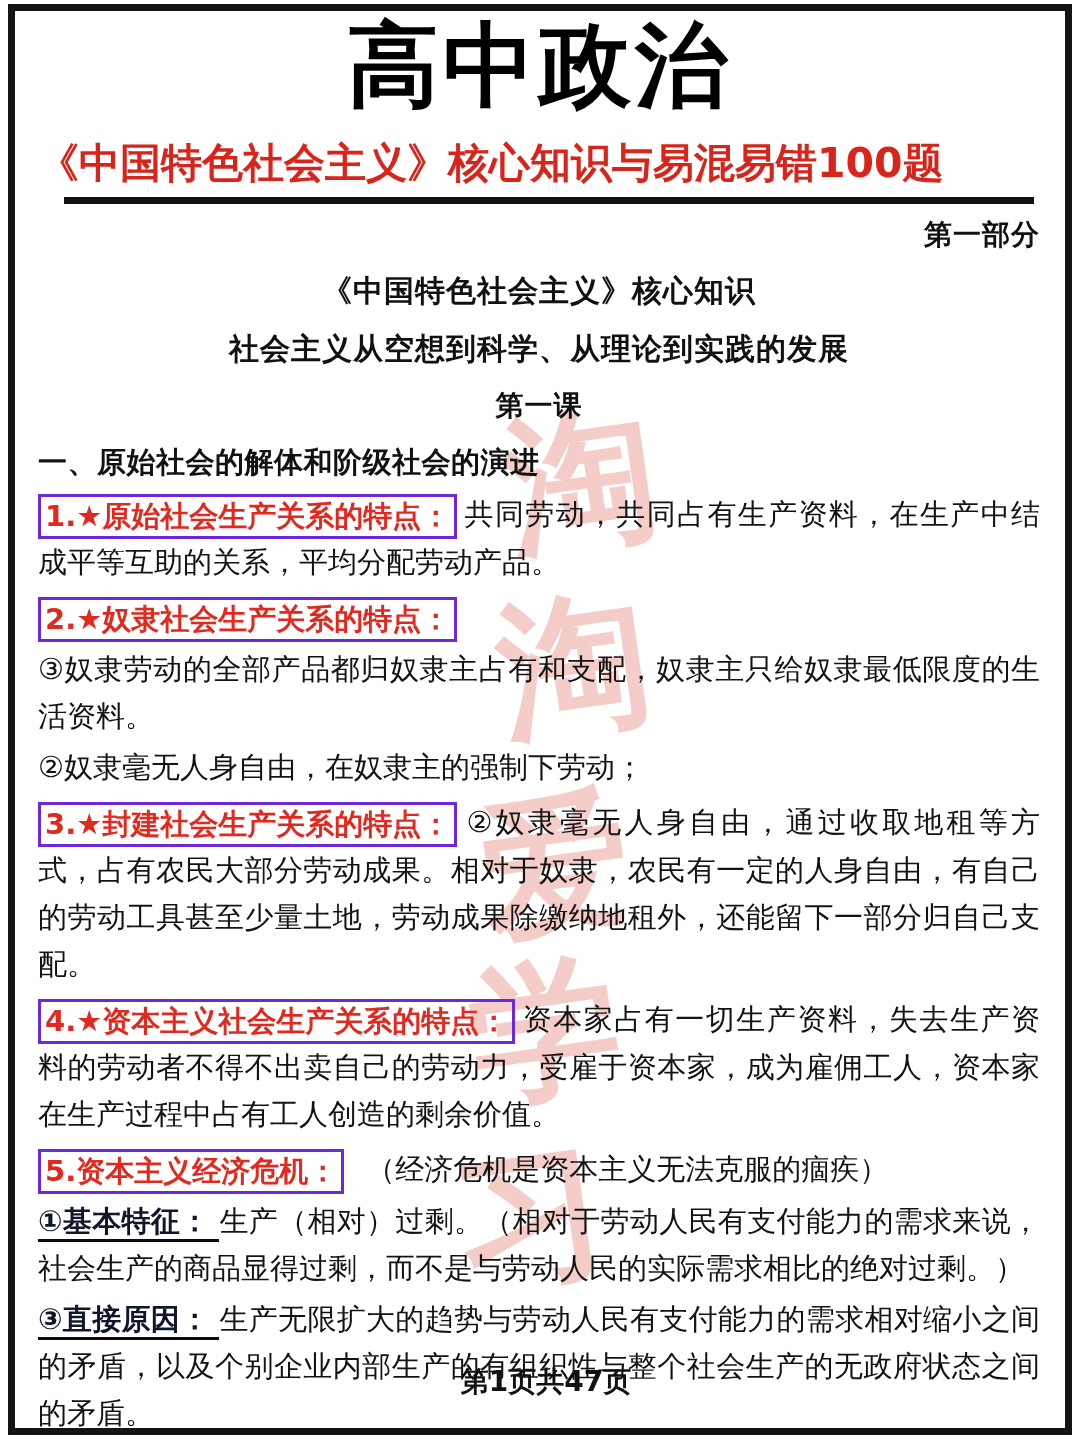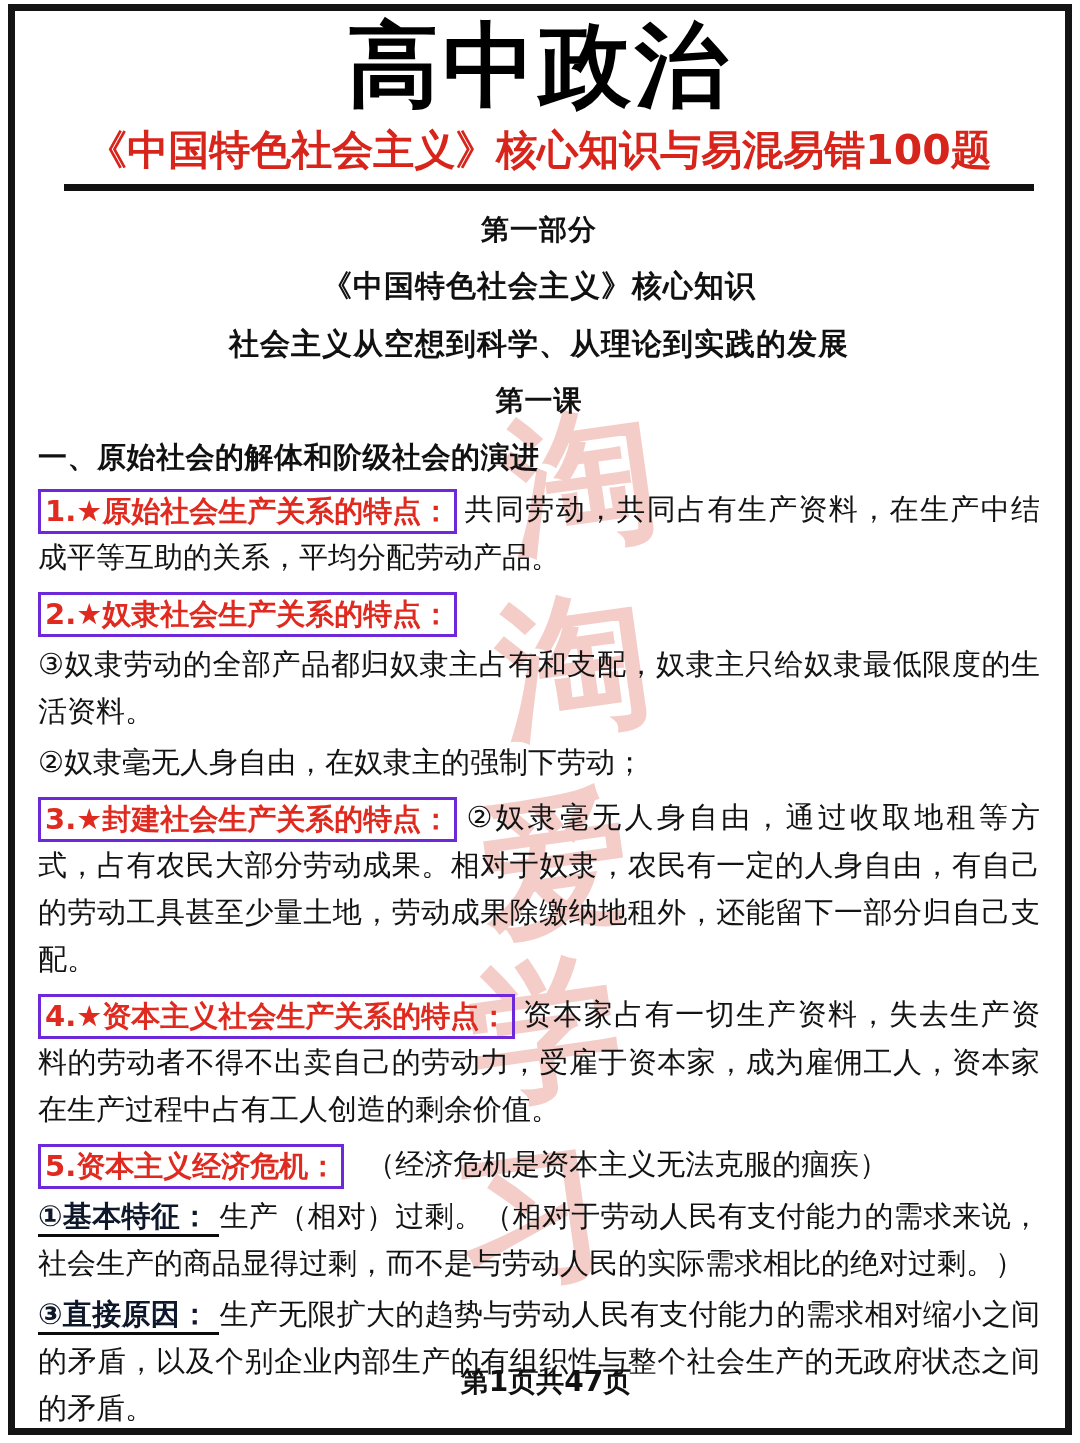--- a/index.html
+++ b/index.html
@@ -61,43 +61,43 @@
     text-align: center;
     font-size: 92px;
     line-height: 1.05;
     font-weight: 800;
     color: #000000;
     letter-spacing: 4px;
     padding-top: 18px;
     font-family: "DejaVu Sans", "Liberation Sans", sans-serif;
   }
   .sub-title {
-    text-align: center;
+    text-align: left;
     font-size: 41px;
     line-height: 1.2;
     font-weight: 700;
     color: #d8251c;
-    margin-top: 11px;
+    margin-top: 24px;
     letter-spacing: 0px;
     font-family: "DejaVu Sans", "Liberation Sans", sans-serif;
   }
   .rule {
     height: 7px;
     background: #111111;
     margin: 9px 6px 0 26px;
   }
 
   
   .center-line {
     text-align: center;
     font-weight: 700;
     color: #111111;
     font-family: "DejaVu Sans", "Liberation Sans", sans-serif;
   }
-  .ch-part   { font-size: 28px; margin-top: 20px; letter-spacing: 1px;}
+  .ch-part   { font-size: 28px; margin-top: 12px; letter-spacing: 1px; text-align: right;}
   .ch-book   { font-size: 30px; margin-top: 17px; letter-spacing: 1px;}
   .ch-lesson { font-size: 28px; margin-top: 17px; letter-spacing: 1px;}
   .ch-topic  { font-size: 30px; margin-top: 17px; letter-spacing: 1px;}
 
   
   .section-heading {
     font-size: 29px;
     font-weight: 700;
     color: #111111;
     margin-top: 18px;

